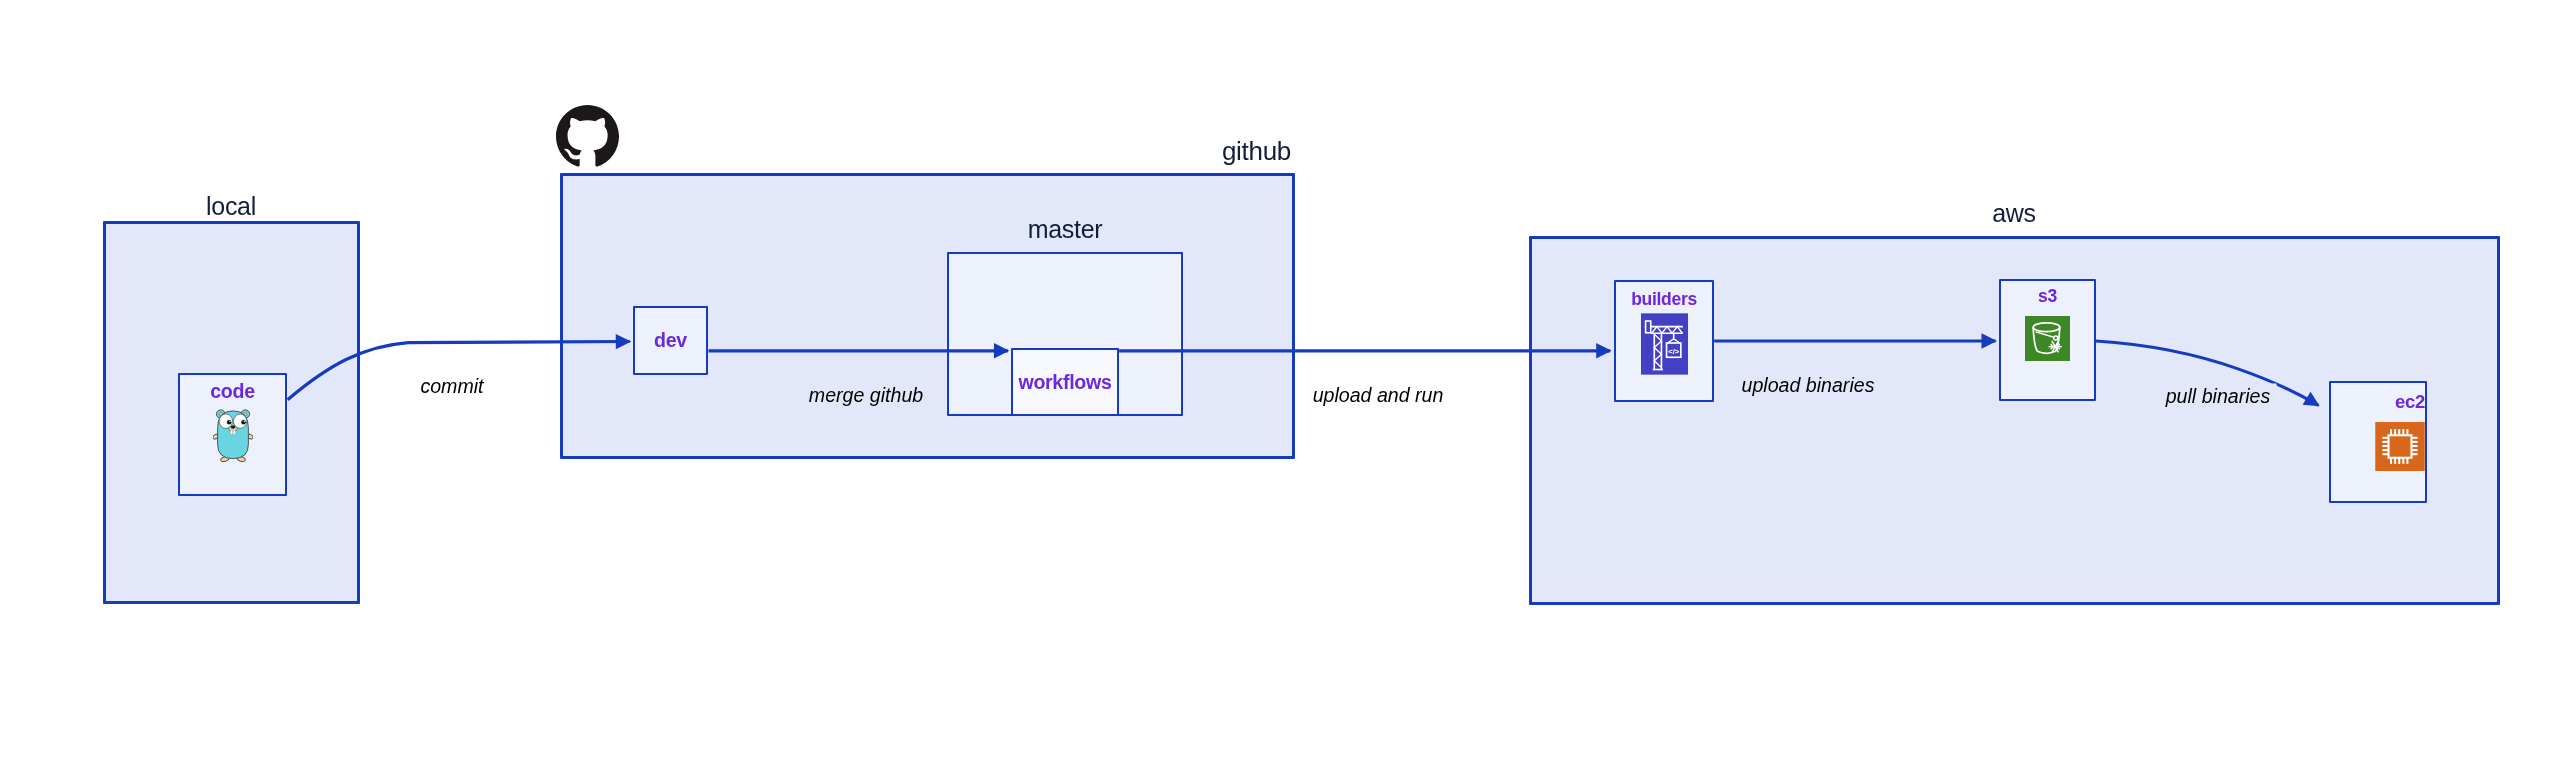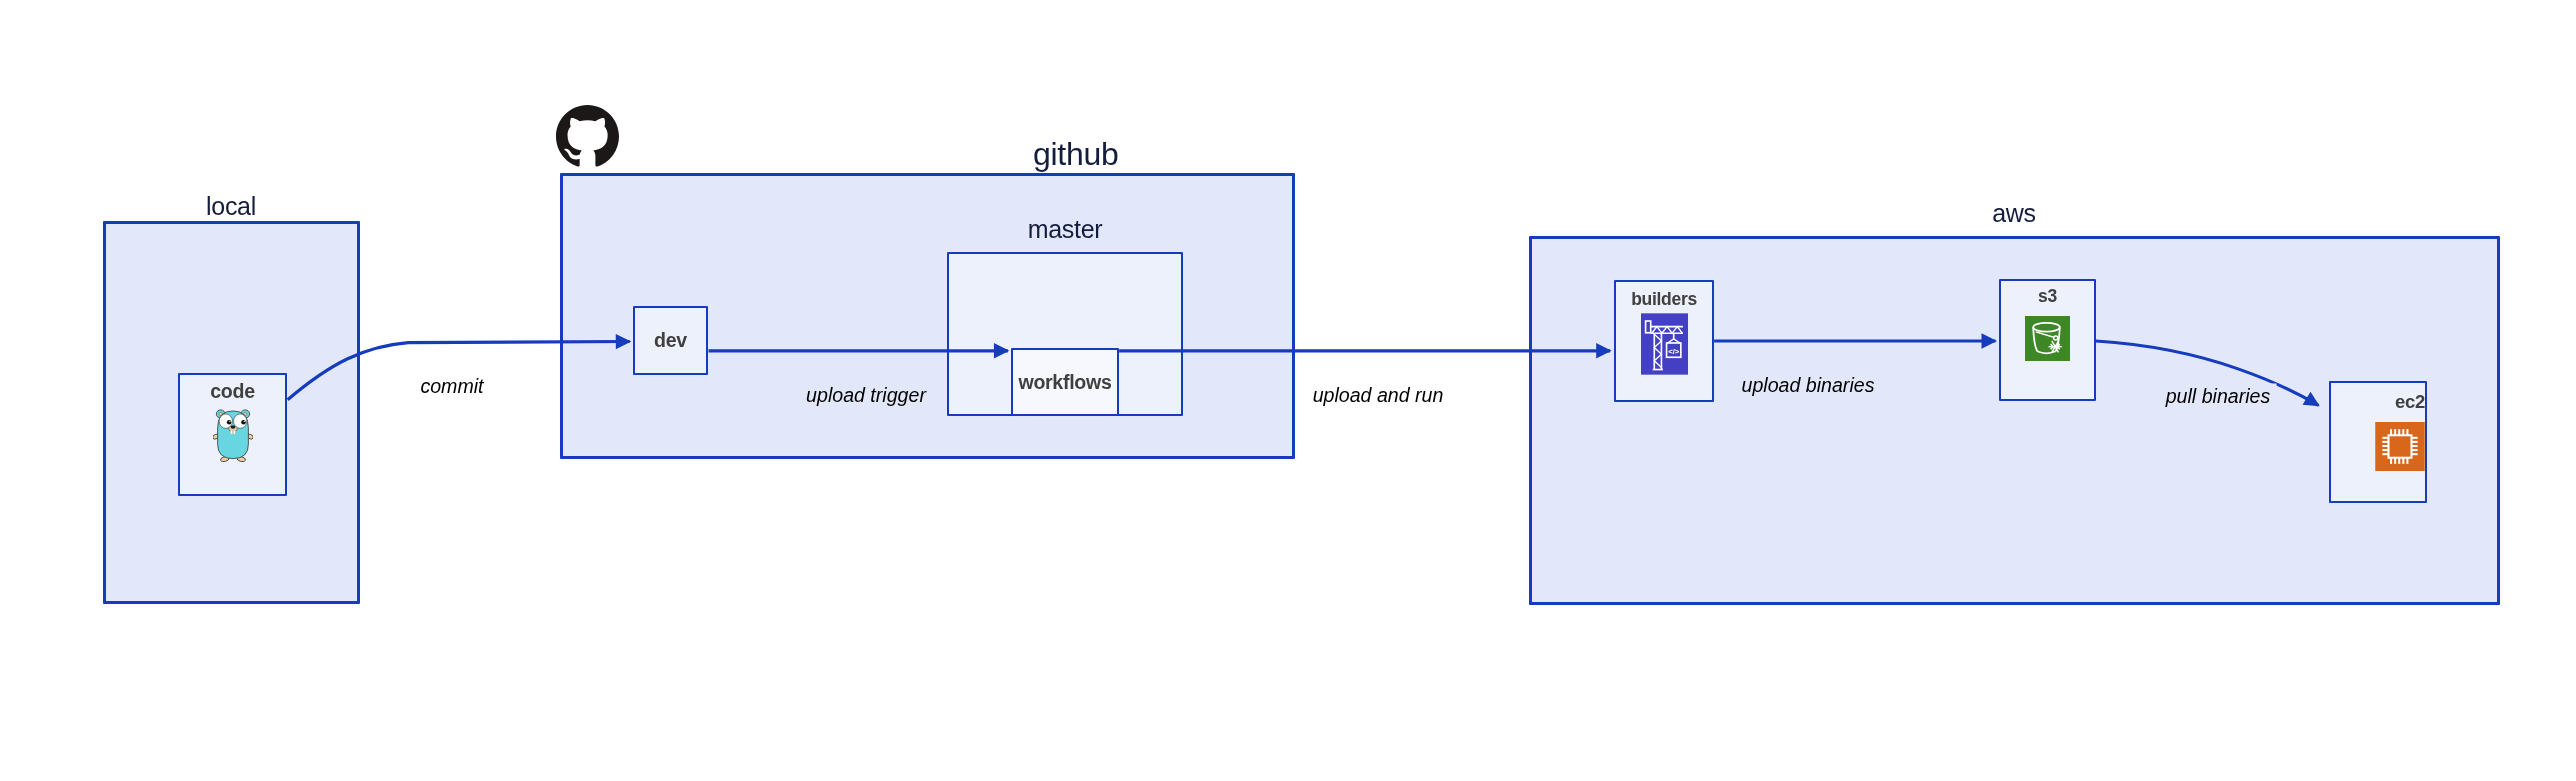--- a/index.html
+++ b/index.html
@@ -18,24 +18,24 @@
         display:flex;flex-direction:column;align-items:center;}
   #box-code     {left:178px; top:373px; width:109px;height:123px;padding-top:5.2px;gap:4px;}
   #box-dev      {left:633px;top:306px; width:75px;height:69px;justify-content:center;}
   #box-workflows{left:1011px;top:329px; width:108px;height:68px;justify-content:center;background:#f6f8fe;margin-top:19px;}
   #box-builders {left:1614px;top:280px; width:100px;height:122px;padding-top:7.2px;gap:4.1px;}
   #box-s3       {left:1999px;top:279px; width:97px;height:122px;padding-top:5px;gap:10.3px;}
   #box-ec2      {left:2329px;top:381px; width:98px;height:122px;padding-top:8.2px;gap:9.3px;align-items:flex-end;}
   
   .glabel{position:absolute;color:#141d3d;font-size:25px;line-height:1.1;letter-spacing:-0.3px;}
   #label-local {left:128px; top:193px;width:206px; text-align:center;}
-  #label-github{left:1033px;top:137px;width:258px; text-align:left;font-size:32px;}
+  #label-github{left:1033px;top:137px;width:258px; text-align:right;font-size:26px;}
   #label-master{left:947px;top:216px;width:236px; text-align:center;}
   #label-aws   {left:1911px;top:200px;width:206px; text-align:center;}
-  .nlabel{color:#404040;font-weight:bold;font-size:19.6px;line-height:1.15;letter-spacing:-0.3px;}
+  .nlabel{color:#6d28d9;font-weight:bold;font-size:19.6px;line-height:1.15;letter-spacing:-0.3px;}
   #box-builders .nlabel, #box-s3 .nlabel{font-size:17.5px;}
   #box-ec2 .nlabel{font-size:18.5px;}
   
   .elabel{position:absolute;transform:translate(-50%,-50%);white-space:nowrap;
           font-style:italic;font-size:19.6px;color:#000000;padding:1px 6.2px;background:#ffffff;margin-top:44px;}
   #elabel-commit         {left:452px; top:342px;}
   #elabel-merge-trigger  {left:866px;top:351px;background:#e2e8fa;}
   #elabel-upload-and-run {left:1378px;top:351px;}
   #elabel-upload-binaries{left:1808px;top:341px;background:#e2e8fa;}
   #elabel-pull-binaries  {left:2218px;top:352px;background:#e2e8fa;}
@@ -202,20 +202,20 @@
             <line x1="71" y1="39" x2="83" y2="39"></line>
           <line x1="71" y1="47" x2="83" y2="47"></line>
             <line x1="71" y1="55" x2="83" y2="55"></line>
           <line x1="71" y1="63" x2="83" y2="63"></line>
         </g>
       </svg>
     </span>
   </div>
 
   <div class="elabel" id="elabel-commit">commit</div>
-  <div class="elabel" id="elabel-merge-trigger">upload trigger</div>
+  <div class="elabel" id="elabel-merge-trigger">merge github</div>
   <div class="elabel" id="elabel-upload-and-run">upload and run</div>
   <div class="elabel" id="elabel-upload-binaries">upload binaries</div>
   <div class="elabel" id="elabel-pull-binaries">pull binaries</div>
 
 
 </div>
 
 
 </body></html>

